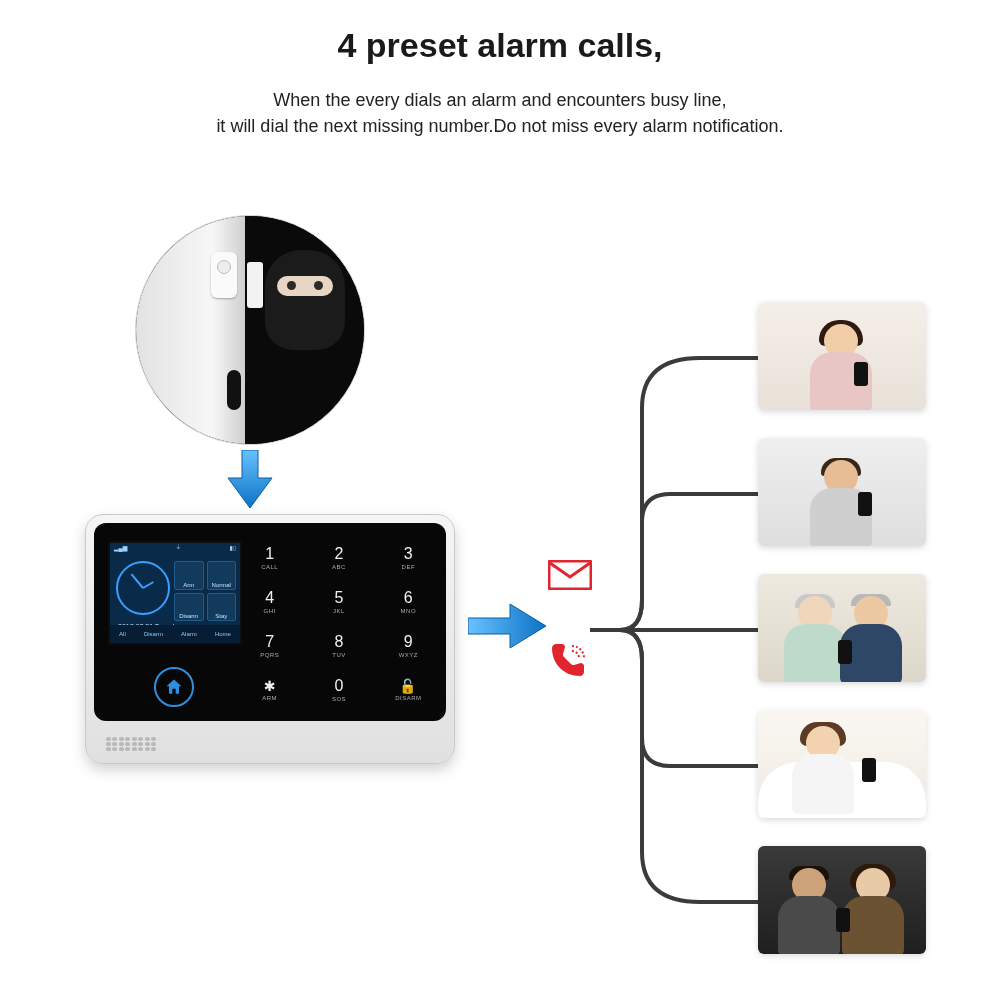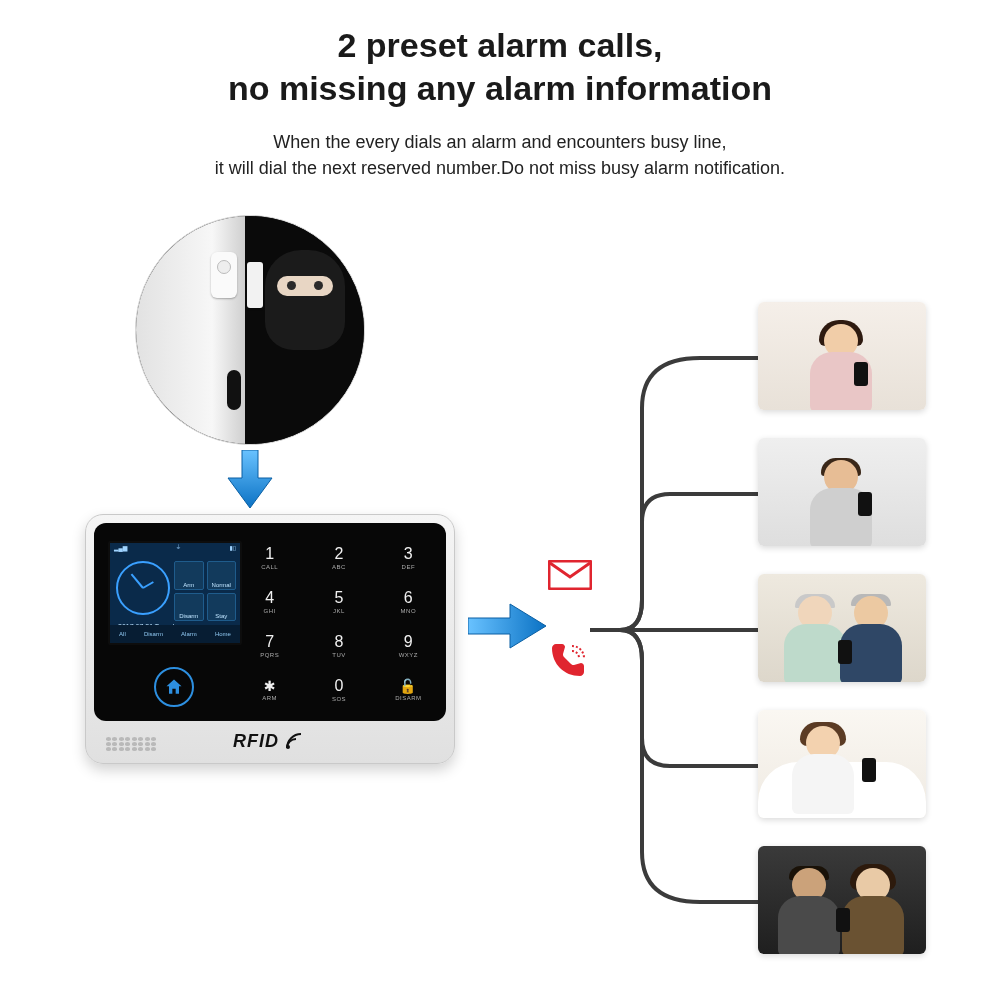--- a/index.html
+++ b/index.html
@@ -406,27 +406,26 @@
   .t5 .p-right .hair { position:absolute; top:0; left:50%; transform:translateX(-50%); width:46px; height:26px; background:#2d1a0c; border-radius:20px 20px 8px 8px; }
   .t5 .p-right .body { background:#6a5232; }
   .t5 .phone-hold { left: 78px; bottom: 22px; }
 
 </style>
 </head>
 <body>
 
 <div class="heading">
   <h1>
-    <span>2 preset alarm calls,</span><br>
-    <span>no missing any alarm information</span>
+    <span>4 preset alarm calls,</span><br>
   </h1>
 </div>
 <div class="subheading">
   <span>When the every dials an alarm and encounters busy line,</span><br>
-  <span>it will dial the next reserved number.Do not miss busy alarm notification.</span>
+  <span>it will dial the next missing number.Do not miss every alarm notification.</span>
 </div>
 
 <div class="intruder-circle">
   <div class="intruder-scene">
     <div class="door-left">
       <div class="door-sensor"></div>
       <div class="door-handle"></div>
     </div>
     <div class="intruder">
       <div class="door-sensor2"></div>
@@ -523,28 +522,20 @@
       <div class="key">
           <span class="num">0</span>
           <span class="sub">SOS</span>
         </div>
       <div class="key icon">
           <span class="num">🔓</span>
           <span class="sub">DISARM</span>
         </div>
     </div>
   </div>
-  <div class="rfid-row">
-    <span class="rfid-label">RFID</span>
-    <svg width="22" height="18" viewBox="0 0 22 18">
-      <path d="M2 16 A14 14 0 0 1 16 2" fill="none" stroke="#111" stroke-width="2"></path>
-      <path d="M2 16 A9 9 0 0 1 11 7" fill="none" stroke="#111" stroke-width="2"></path>
-      <circle cx="3" cy="15" r="2" fill="#111"></circle>
-    </svg>
-  </div>
   <div class="speaker">
     <span></span>
       <span></span>
       <span></span>
       <span></span>
       <span></span>
       <span></span>
       <span></span>
       <span></span>
     <span></span>

